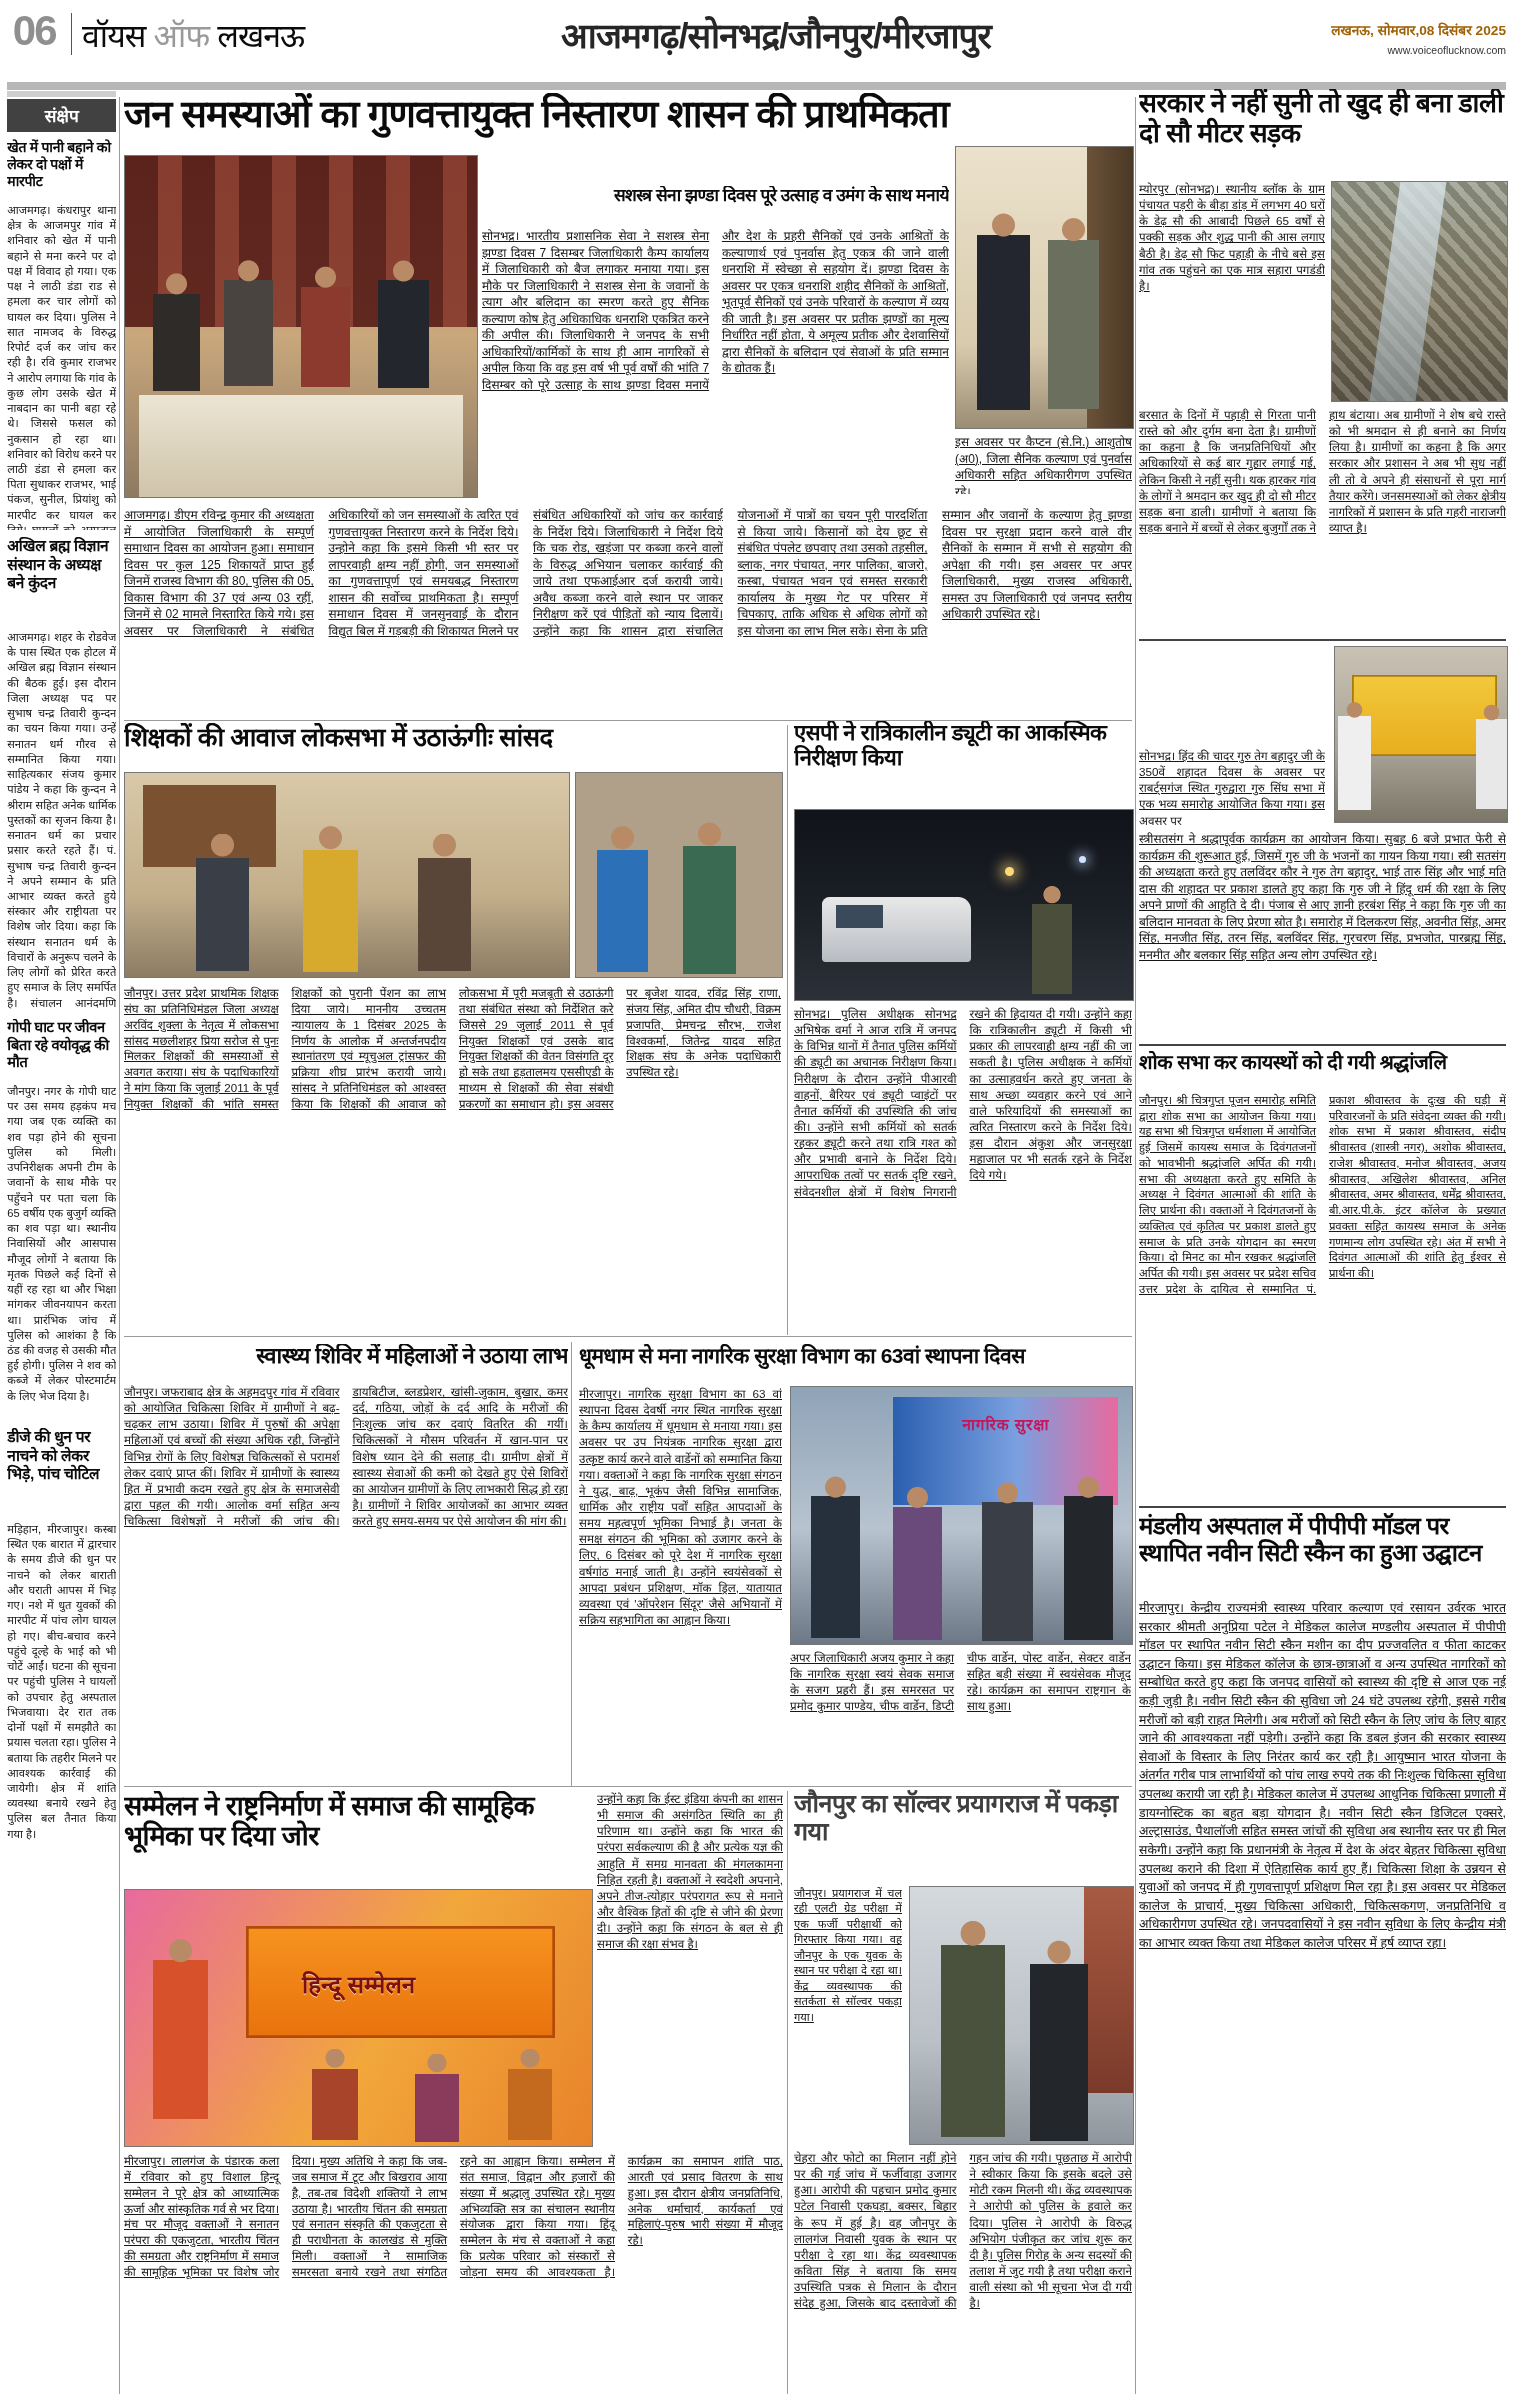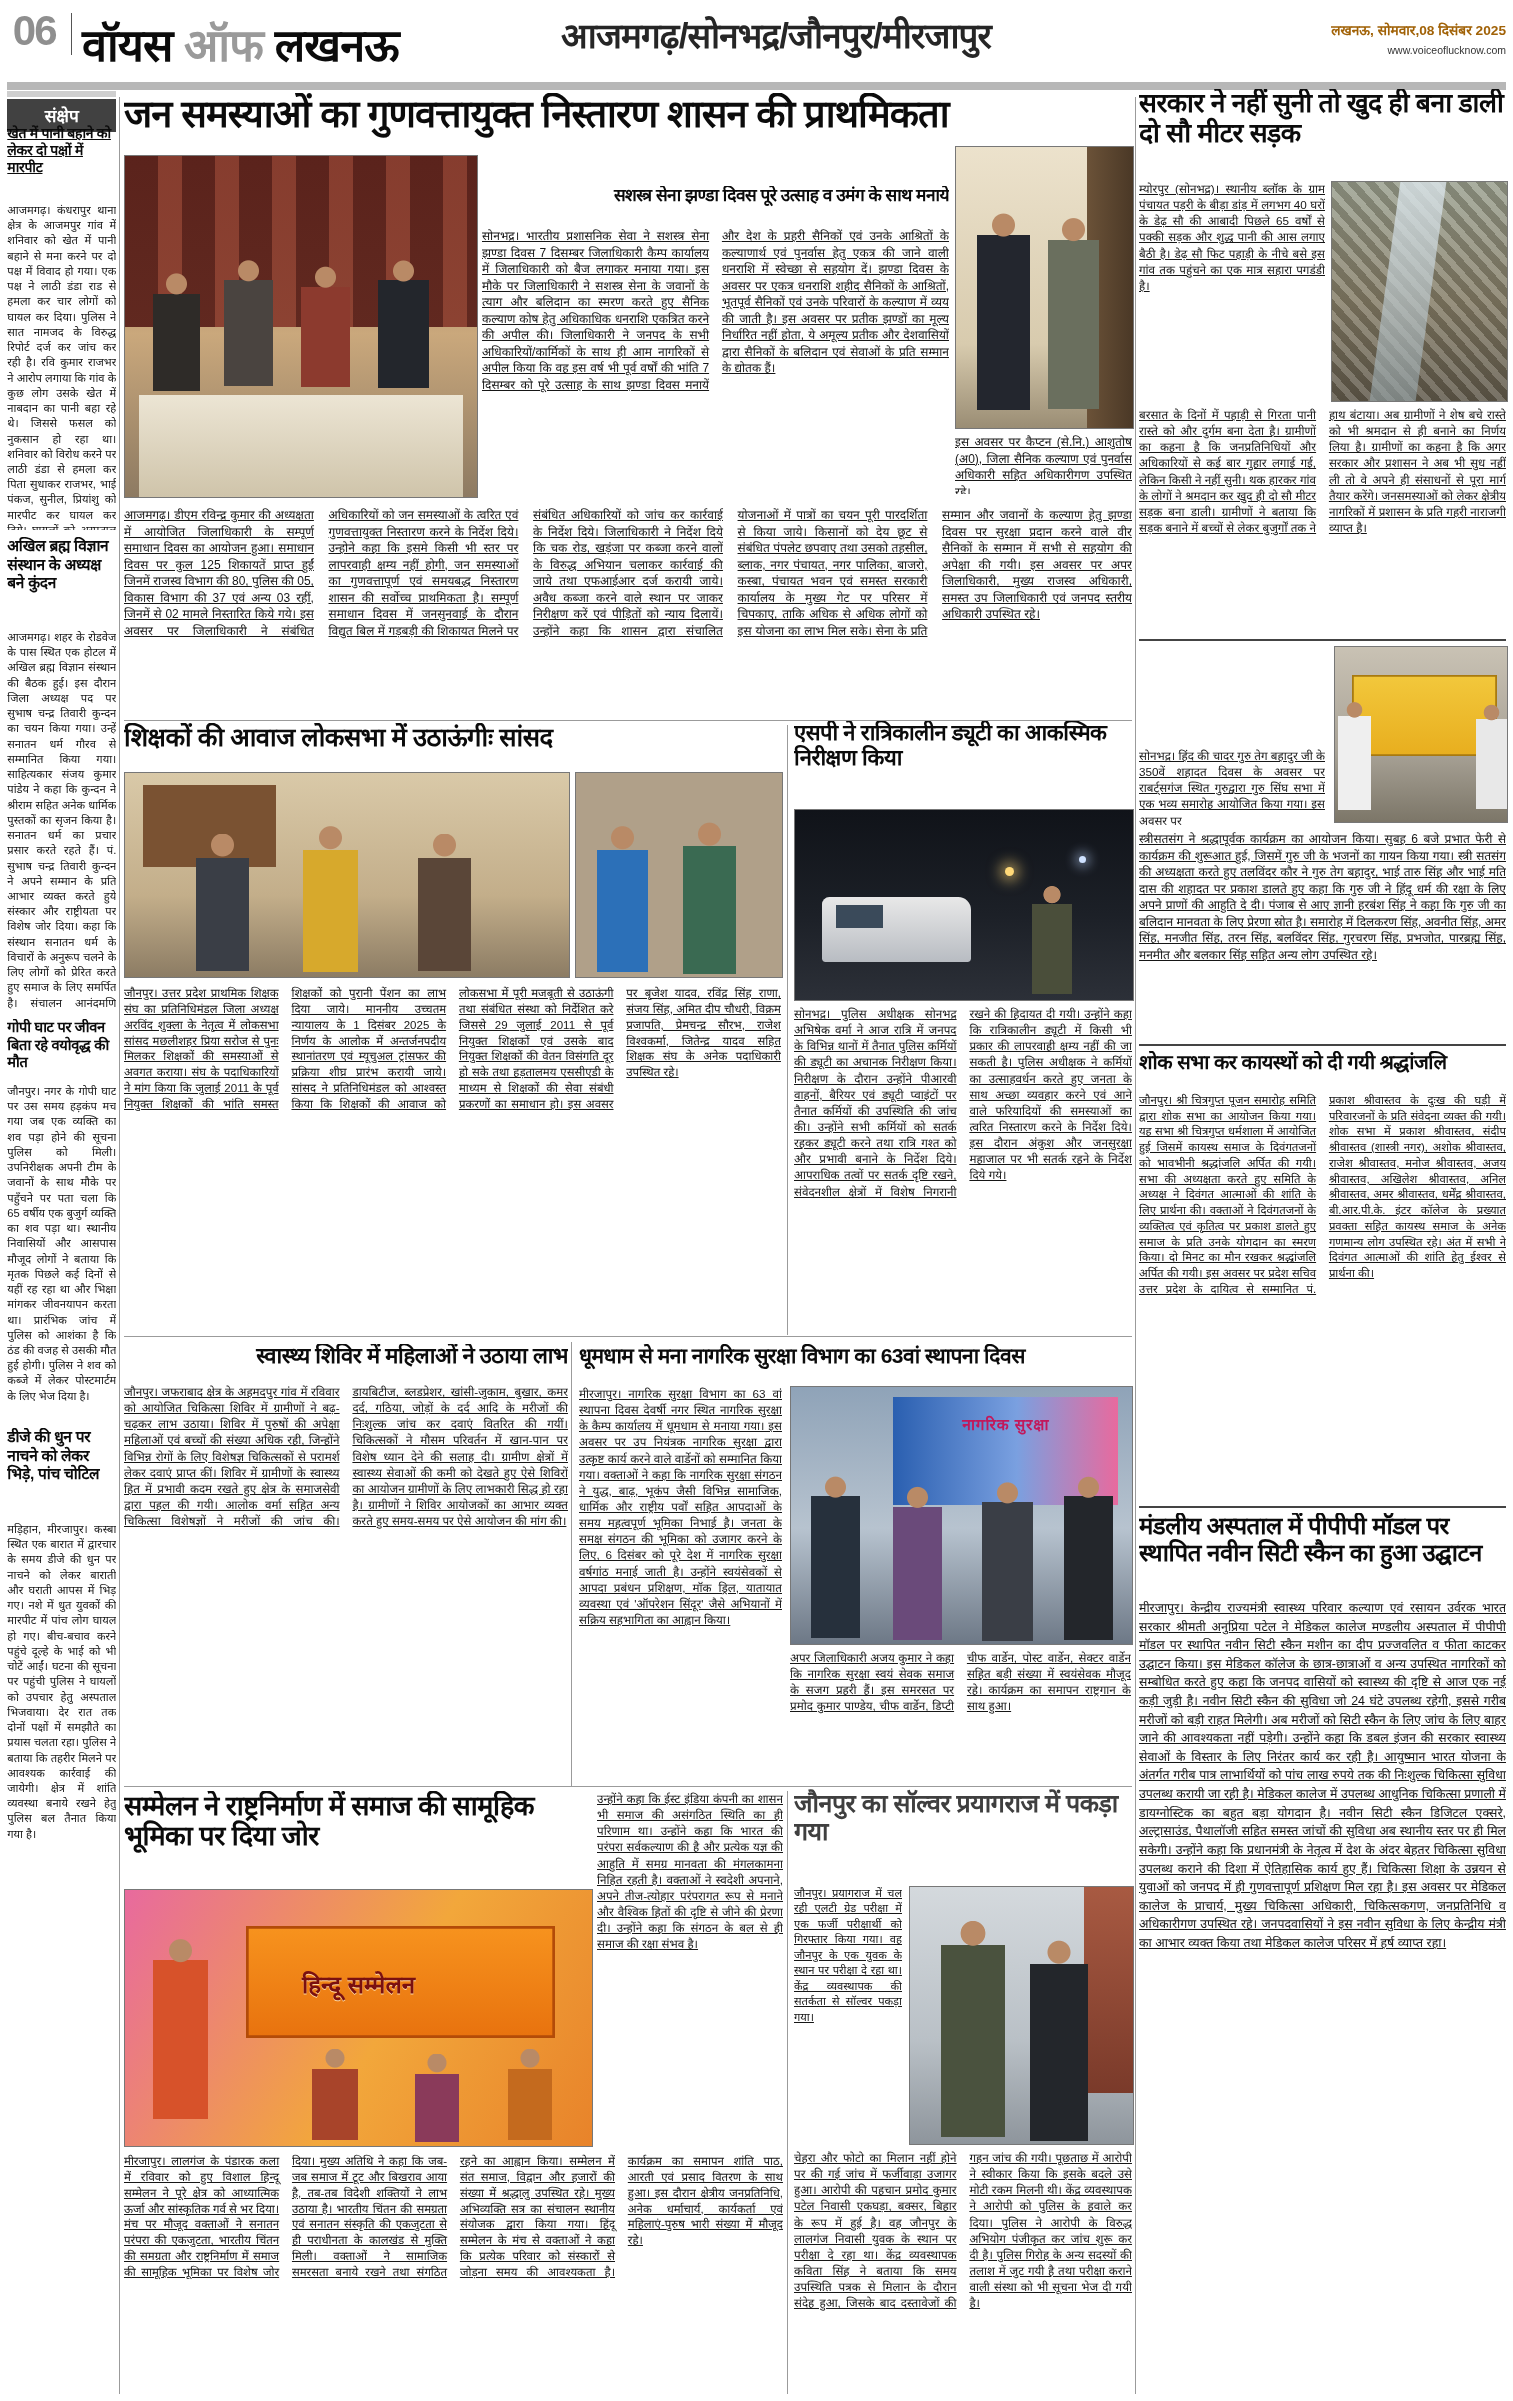--- a/index.html
+++ b/index.html
@@ -26,21 +26,21 @@
   
   .ph{position:absolute;overflow:hidden;border:0.9px solid #777;background:#b0a089;}
   .pl{position:absolute;}
   .fig{position:absolute;border-radius:9px 9px 0 0;}
   .banner-text{position:absolute;left:8%;top:30%;width:84%;text-align:center;
                font-weight:800;color:#7a1010;font-size:24px;text-shadow:0 0.9px 0 #ffd9a0;}
   .banner-text2{position:absolute;left:28%;top:10%;width:70%;text-align:center;
                font-weight:800;color:#c2185b;font-size:15.5px;letter-spacing:0.9px;}
   
   .pageno{position:absolute;font-weight:800;font-size:42px;color:#8f8f8f;letter-spacing:-1.8px;}
-  .mast{position:absolute;font-weight:700;font-size:45px;color:#0b0b0b;letter-spacing:-0.9px;white-space:nowrap;}
+  .mast{position:absolute;font-weight:400;font-size:32px;color:#0b0b0b;letter-spacing:-0.9px;white-space:nowrap;}
   .mast .mid{color:#9a9a9a;}
   .region{position:absolute;font-weight:800;font-size:35px;color:#262626;text-align:center;letter-spacing:-0.9px;white-space:nowrap;}
   .dateline{position:absolute;font-weight:700;font-size:13.7px;color:#a16207;text-align:right;}
   .website{position:absolute;font-weight:400;font-size:10.5px;color:#333;text-align:right;}
 </style>
 </head>
 <body>
 
 <div class="page">
 
@@ -61,21 +61,21 @@
   <div class="vr" style="left:787px;top:725px;height:610px;"></div>
   <div class="vr" style="left:571px;top:1342px;height:445px;"></div>
   <div class="vr" style="left:787px;top:1791px;height:603px;"></div>
   <div class="hrl" style="left:124px;top:720px;width:1008px;"></div>
   <div class="hrl" style="left:124px;top:1336px;width:1008px;"></div>
   <div class="hrl" style="left:124px;top:1786px;width:1008px;"></div>
 
   <div class="topbar" style="left:7.3px;top:91px;width:109px;height:5.5px;background:#cfcfcf;"></div>
   <div class="brief-bar" style="left:7.3px;top:99px;width:109px;height:33px;">संक्षेप</div>
 
-  <div class="brief-hl" style="left:7.3px;top:125px;width:109px;height:58px;text-decoration:underline;">खेत में पानी बहाने को लेकर दो पक्षों में मारपीट</div>
+  <div class="brief-hl" style="left:7.3px;top:139px;width:109px;height:58px;">खेत में पानी बहाने को लेकर दो पक्षों में मारपीट</div>
   <div class="brief-bt" style="left:7.3px;top:203px;width:109px;height:327px;">आजमगढ़। कंधरापुर थाना क्षेत्र के आजमपुर गांव में शनिवार को खेत में पानी बहाने से मना करने पर दो पक्ष में विवाद हो गया। एक पक्ष ने लाठी डंडा राड से हमला कर चार लोगों को घायल कर दिया। पुलिस ने सात नामजद के विरुद्ध रिपोर्ट दर्ज कर जांच कर रही है। रवि कुमार राजभर ने आरोप लगाया कि गांव के कुछ लोग उसके खेत में नाबदान का पानी बहा रहे थे। जिससे फसल को नुकसान हो रहा था। शनिवार को विरोध करने पर लाठी डंडा से हमला कर पिता सुधाकर राजभर, भाई पंकज, सुनील, प्रियांशु को मारपीट कर घायल कर दिये। घायलों को अस्पताल में भर्ती कराया गया है। कंधरापुर थानाध्यक्ष ने बताया कि रवि कुमार की तहरीर पर रामवृक्ष राजभर, संत विजय, नीरज, हरिराम राजभर, फाइटर राजभर, अंकित राजभर और सूरज राजभर के विरुद्ध रिपोर्ट दर्ज कर जांच की जा रही है।</div>
 
   <div class="brief-hl" style="left:7.3px;top:537px;width:109px;height:88px;font-size:15.5px;">अखिल ब्रह्म विज्ञान संस्थान के अध्यक्ष बने कुंदन</div>
   <div class="brief-bt" style="left:7.3px;top:630px;width:109px;height:382px;">आजमगढ़। शहर के रोडवेज के पास स्थित एक होटल में अखिल ब्रह्म विज्ञान संस्थान की बैठक हुई। इस दौरान जिला अध्यक्ष पद पर सुभाष चन्द्र तिवारी कुन्दन का चयन किया गया। उन्हें सनातन धर्म गौरव से सम्मानित किया गया। साहित्यकार संजय कुमार पांडेय ने कहा कि कुन्दन ने श्रीराम सहित अनेक धार्मिक पुस्तकों का सृजन किया है। सनातन धर्म का प्रचार प्रसार करते रहते हैं। पं. सुभाष चन्द्र तिवारी कुन्दन ने अपने सम्मान के प्रति आभार व्यक्त करते हुये संस्कार और राष्ट्रीयता पर विशेष जोर दिया। कहा कि संस्थान सनातन धर्म के विचारों के अनुरूप चलने के लिए लोगों को प्रेरित करते हुए समाज के लिए समर्पित है। संचालन आनंदमणि चतुर्वेदी ने किया। इस अवसर पर गायक राजेश रंजन, सोम तिवारी, बंशीधर पाण्डेय, विजय विश्वकर्मा, रजनीकान्त तिवारी, विजयलक्ष्मी आदि लोग उपस्थित रहे।</div>
 
   <div class="brief-hl" style="left:7.3px;top:1019px;width:109px;height:60px;font-size:14.6px;">गोपी घाट पर जीवन बिता रहे वयोवृद्ध की मौत</div>
   <div class="brief-bt" style="left:7.3px;top:1084px;width:109px;height:336px;">जौनपुर। नगर के गोपी घाट पर उस समय हड़कंप मच गया जब एक व्यक्ति का शव पड़ा होने की सूचना पुलिस को मिली। उपनिरीक्षक अपनी टीम के जवानों के साथ मौके पर पहुँचने पर पता चला कि 65 वर्षीय एक बुजुर्ग व्यक्ति का शव पड़ा था। स्थानीय निवासियों और आसपास मौजूद लोगों ने बताया कि मृतक पिछले कई दिनों से यहीं रह रहा था और भिक्षा मांगकर जीवनयापन करता था। प्रारंभिक जांच में पुलिस को आशंका है कि ठंड की वजह से उसकी मौत हुई होगी। पुलिस ने शव को कब्जे में लेकर पोस्टमार्टम के लिए भेज दिया है।</div>
 
   <div class="brief-hl" style="left:7.3px;top:1428px;width:109px;height:89px;font-size:15.5px;">डीजे की धुन पर नाचने को लेकर भिड़े, पांच चोटिल</div>
   <div class="brief-bt" style="left:7.3px;top:1522px;width:109px;height:867px;">मड़िहान, मीरजापुर। कस्बा स्थित एक बारात में द्वारचार के समय डीजे की धुन पर नाचने को लेकर बाराती और घराती आपस में भिड़ गए। नशे में धुत युवकों की मारपीट में पांच लोग घायल हो गए। बीच-बचाव करने पहुंचे दूल्हे के भाई को भी चोटें आईं। घटना की सूचना पर पहुंची पुलिस ने घायलों को उपचार हेतु अस्पताल भिजवाया। देर रात तक दोनों पक्षों में समझौते का प्रयास चलता रहा। पुलिस ने बताया कि तहरीर मिलने पर आवश्यक कार्रवाई की जायेगी। क्षेत्र में शांति व्यवस्था बनाये रखने हेतु पुलिस बल तैनात किया गया है।</div>

